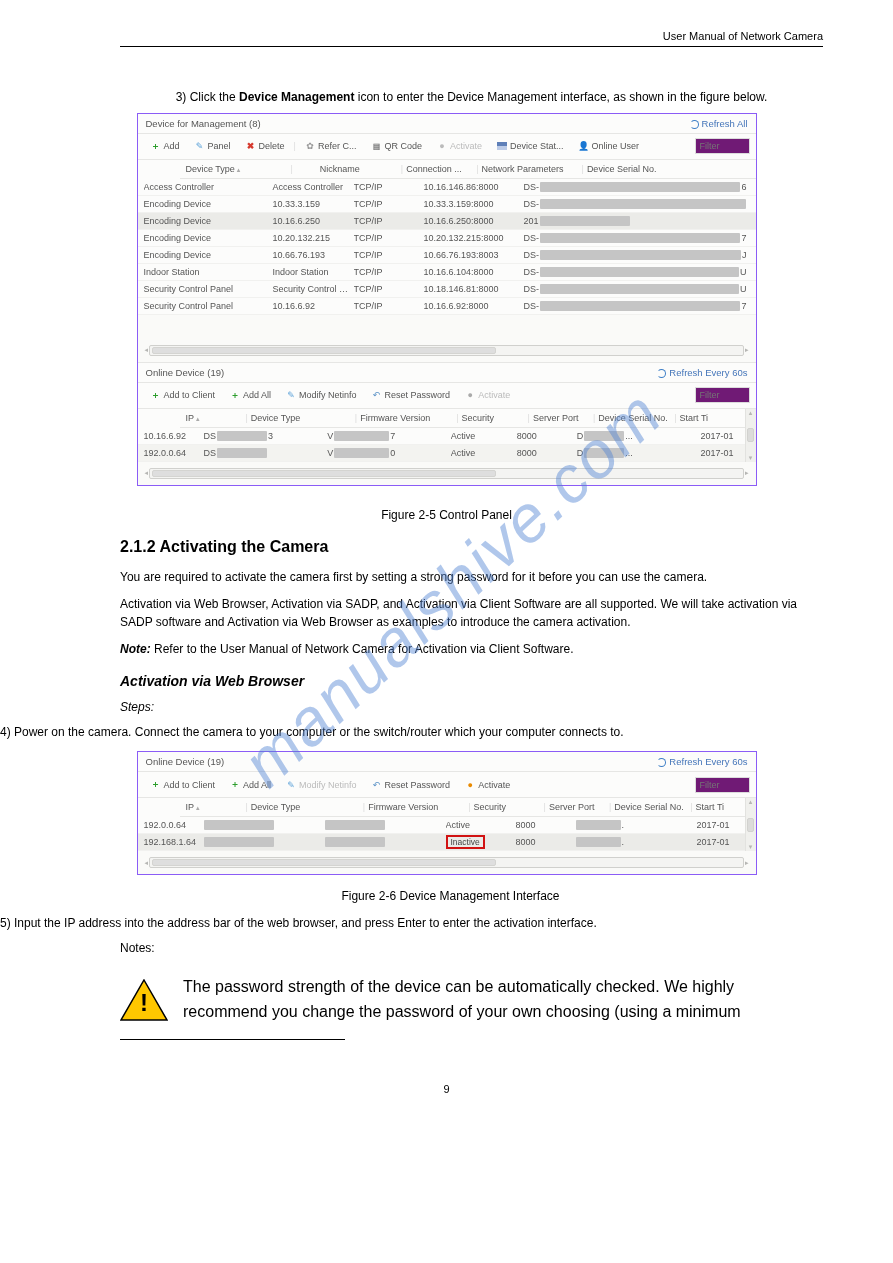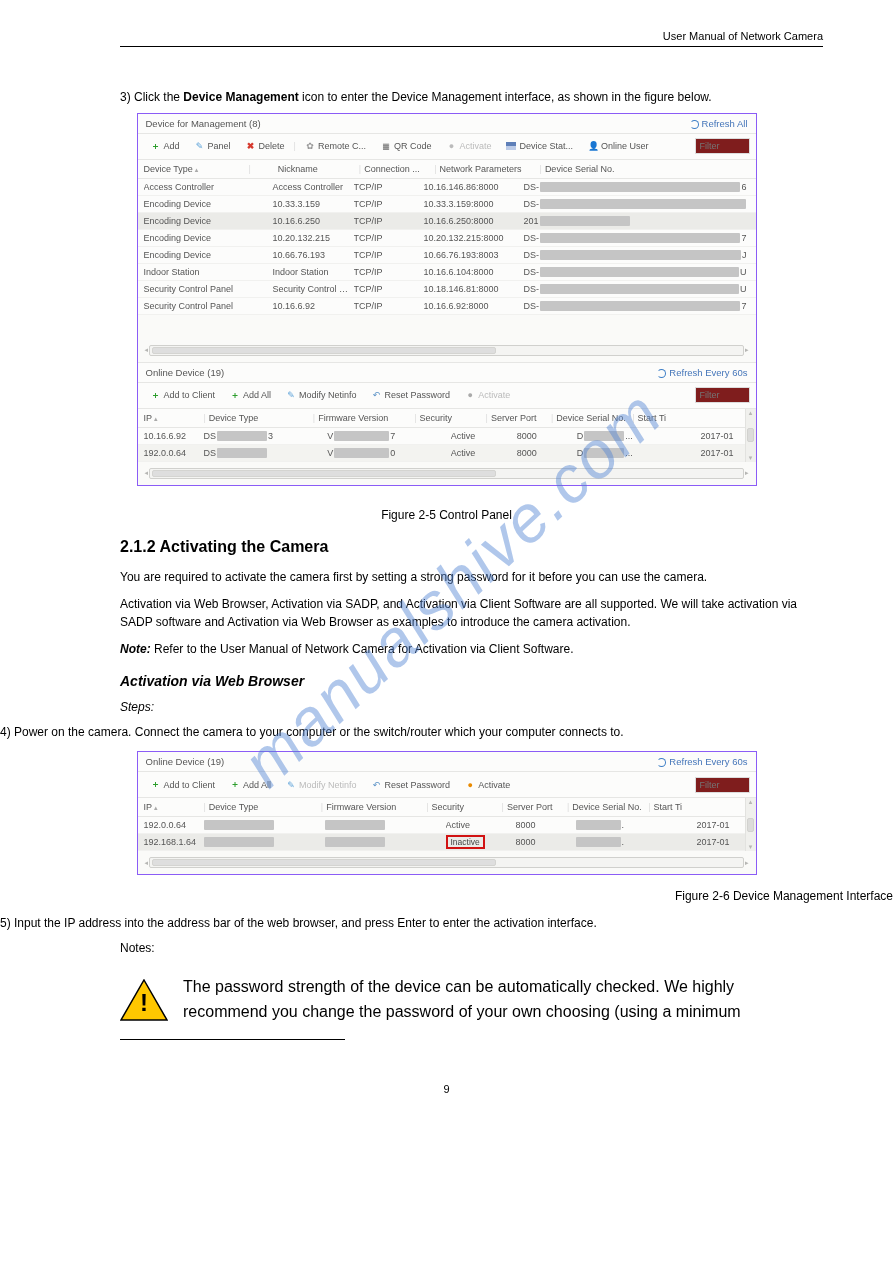--- a/index.html
+++ b/index.html
@@ -67,28 +67,29 @@
     border-left-color: transparent; border-radius: 50%; position: relative;
     vertical-align: middle; margin-right: 3px;
   }
   .filter-box {
     margin-left: auto;
     width: 55px;
     border: 1px solid #dcdcdc;
     color: #aaa;
     padding: 2px 4px;
     font-size: 9px;
-    background: #7f1d1d;
+    background: #701a75;
   }
   .table-head {
     display: flex;
     padding: 4px 6px;
     font-size: 9px;
     color: #555;
     border-bottom: 1px solid #e6e6e4;
+    margin-left: 42px;
   }
   .col { overflow: hidden; text-overflow: ellipsis; padding-right: 3px; white-space: nowrap;}
   .sep-v { color:#ddd; margin-right:3px; }
   .th { font-weight: normal; }
   .th.sortable::after { content: " ▴"; color:#aaa; font-size:7px; }
   .table-row {
     display: flex;
     padding: 3px 6px;
     font-size: 9px;
     color: #555;
@@ -225,21 +226,21 @@
 </head>
 <body>
 
 <div class="watermark">manualshive.com</div>
 
 <div class="page-header-area">
   <div class="header-right">User Manual of Network Camera</div>
   <hr class="hr-line">
 </div>
 
-<div class="body-text" style="padding-bottom:6px;">
+<div class="body-text" style="padding-bottom:6px;text-align:center;">
   <span>3) Click the </span><span class="bold">Device Management </span><span>icon to enter the Device Management interface, as shown in the figure below.</span>
 </div>
 
 <div class="panel-container">
   <div class="panel-title">
     <span>Device for Management (8)</span>
     <span class="refresh-link"><span class="refresh-ico"></span><span>Refresh All</span></span>
   </div>
   <div class="toolbar">
     <span class="toolbar-btn">
@@ -250,21 +251,21 @@
         <span class="ico pencil">✎</span>
         <span>Panel</span>
       </span>
     <span class="toolbar-btn">
         <span class="ico xmark">✖</span>
         <span>Delete</span>
       </span>
     <span class="toolbar-sep">|</span>
     <span class="toolbar-btn">
         <span class="ico gear">✿</span>
-        <span>Remote C...</span>
+        <span>Refer C...</span>
       </span>
     <span class="toolbar-btn">
         <span class="ico qr">▦</span>
         <span>QR Code</span>
       </span>
     <span class="toolbar-btn disabled">
         <span class="ico">●</span>
         <span>Activate</span>
       </span>
     <span class="toolbar-btn">
@@ -594,21 +595,21 @@
   </div>
   <div class="scroll-track">
     <span class="arrowhead">◂</span>
     <div class="scroll-bar">
         <div class="scroll-thumb"></div>
       </div>
     <span class="arrowhead">▸</span>
   </div>
 </div>
 
-<div class="body-text" style="text-align:right; padding-left:8px; padding-right:0;">
+<div class="body-text" style="text-align:center; padding-left:8px; padding-right:0;">
   <span>Figure 2-6 Device Management Interface</span>
 </div>
 <div class="body-text step" style="padding-top:8px;">5) Input the IP address into the address bar of the web browser, and press Enter to enter the activation interface.</div>
 <div class="body-text" style="padding-top:6px;">Notes:</div>
 
 <div class="warning-row">
   <div class="warning-triangle">
     <svg viewBox="0 0 48 42">
       <polygon points="24,1 47,41 1,41" fill="#FFC700" stroke="#000" stroke-width="1.5"></polygon>
       <text x="24" y="32" text-anchor="middle" font-family="Arial" font-weight="bold" font-size="24" fill="#000">!</text>

